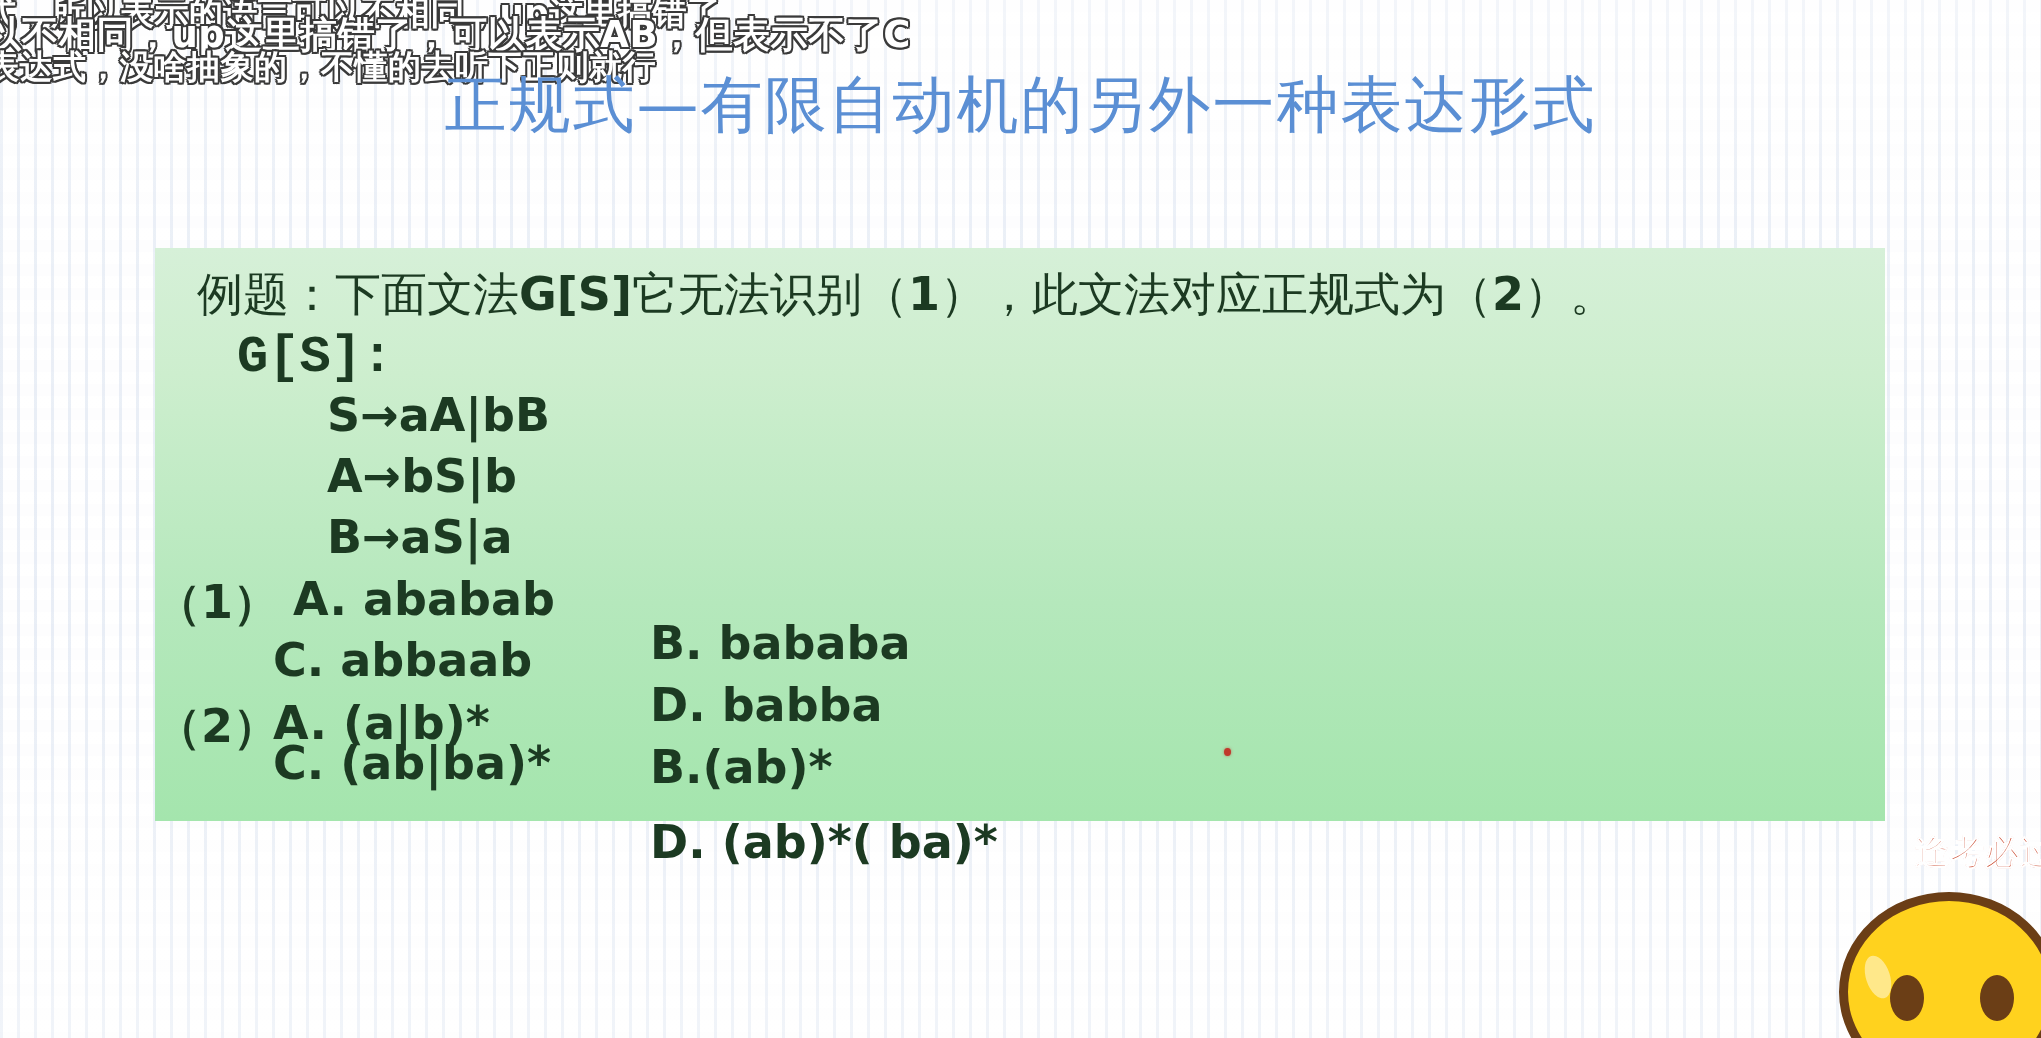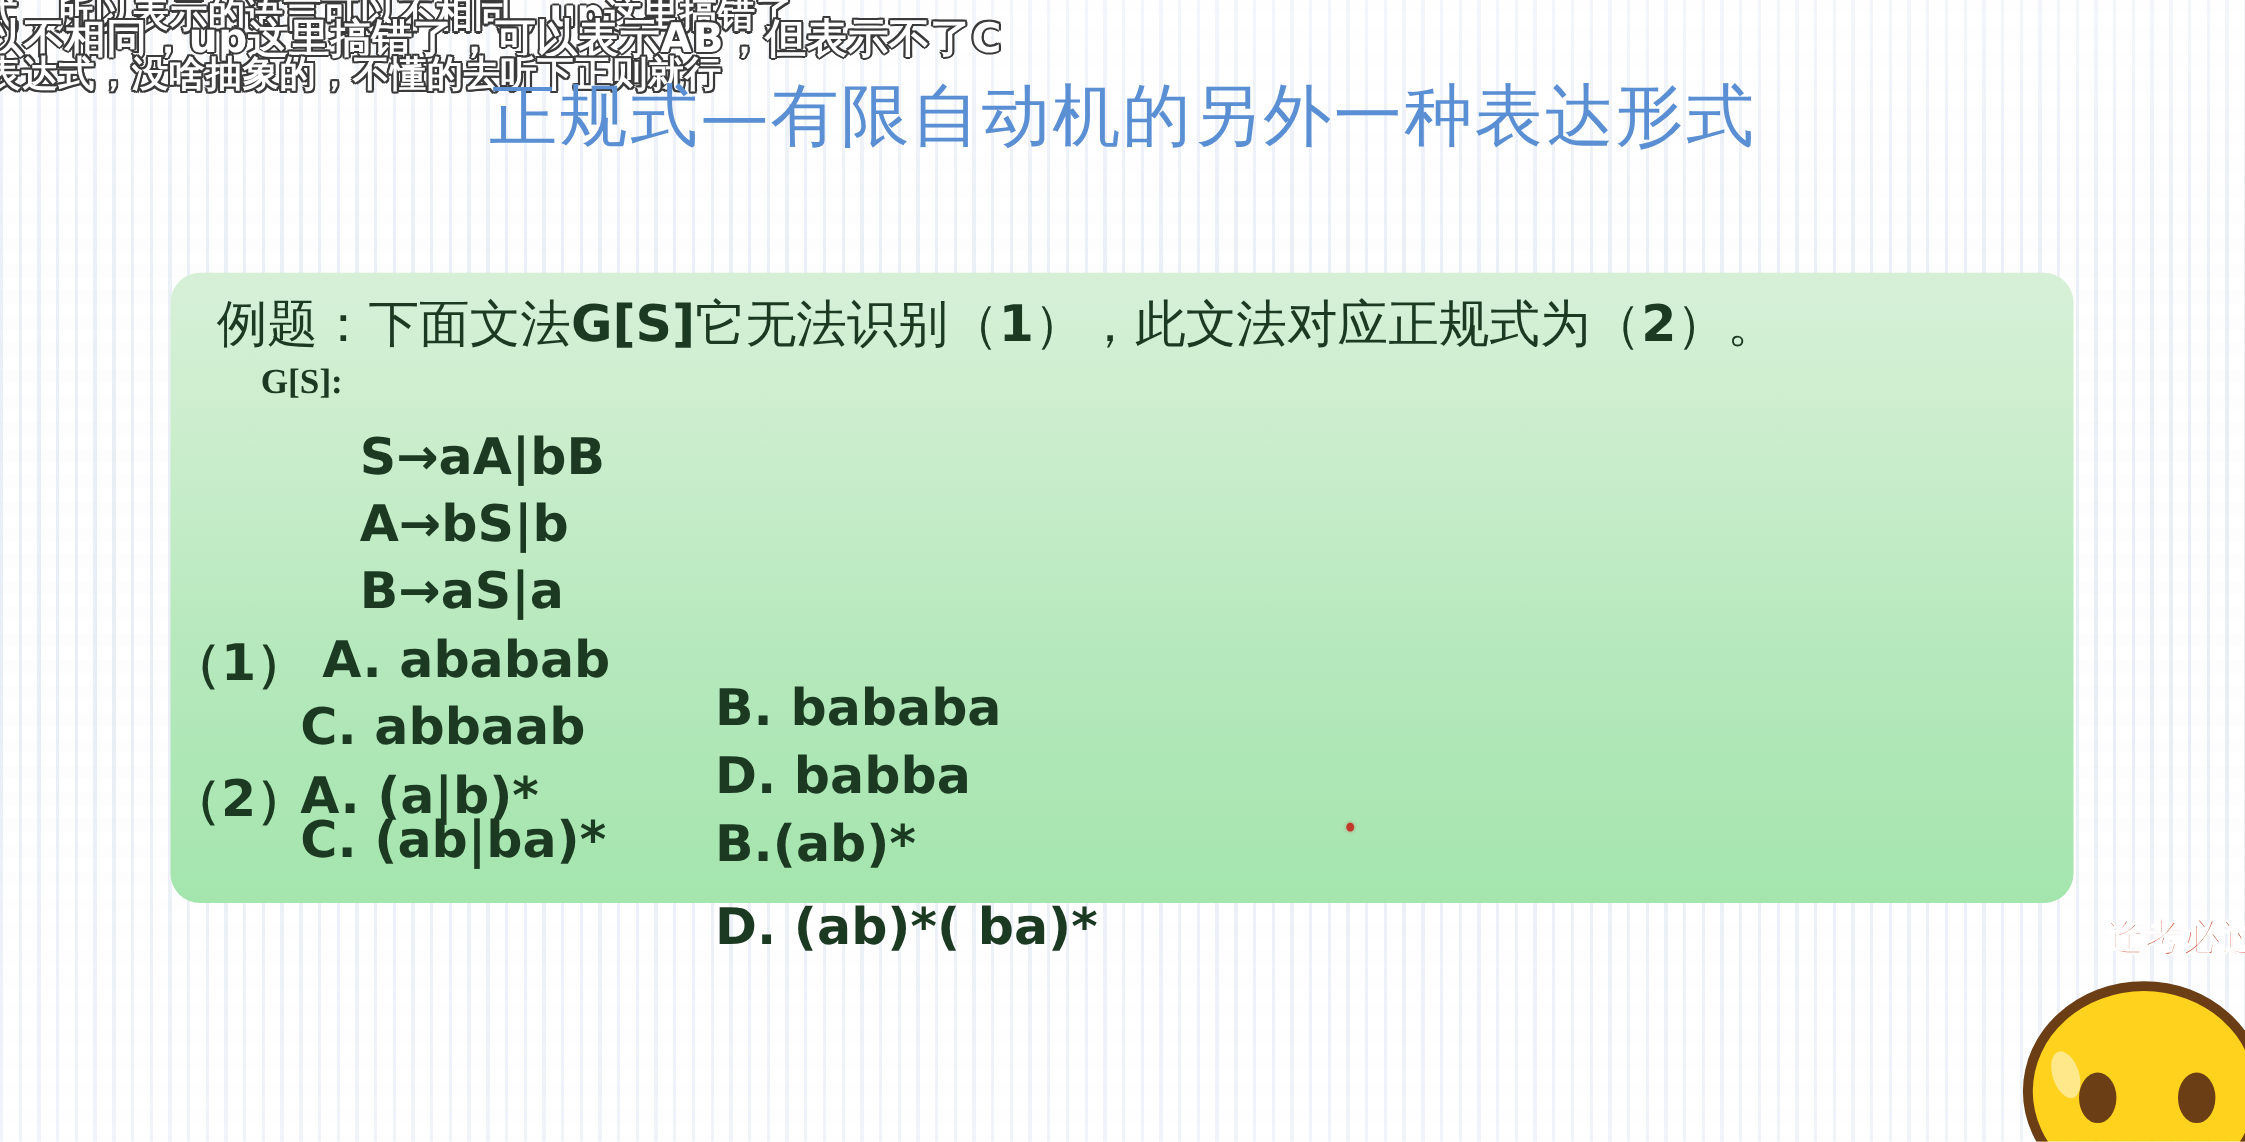--- a/index.html
+++ b/index.html
@@ -90,21 +90,20 @@
     left: 155px;
     top: 248px;
     width: 1730px;
     height: 573px;
     background: linear-gradient(to bottom,
         #d6f0d8 0%,
         #cdeece 22%,
         #b5e8bc 62%,
         #a4e5ad 100%);
     color: #17361d;
-    border-radius: 27px;
   }
 
   .card-line {
     position: absolute;
     white-space: nowrap;
     color: #1c3a22;
   }
 
   
   #question-stem {
@@ -120,23 +119,23 @@
   }
   #question-stem .num {
     font-family: "DejaVu Sans", "Liberation Sans", sans-serif;
     font-weight: bold;
   }
 
   
   #grammar-head {
     left: 82px;
     top: 80px;
-    font-size: 32px;
-    font-weight: bold;
-    font-family: Liberation Serif, serif;
+    font-size: 52px;
+    font-weight: bold;
+    font-family: Liberation Mono, monospace;
   }
   .grammar-rule {
     font-size: 46px;
     font-weight: bold;
     font-family: "DejaVu Sans", "Liberation Sans", sans-serif;
     left: 172px;
   }
   #grammar-rule-0 { top: 140px; }
   #grammar-rule-1 { top: 201px; }
   #grammar-rule-2 { top: 262px; }

